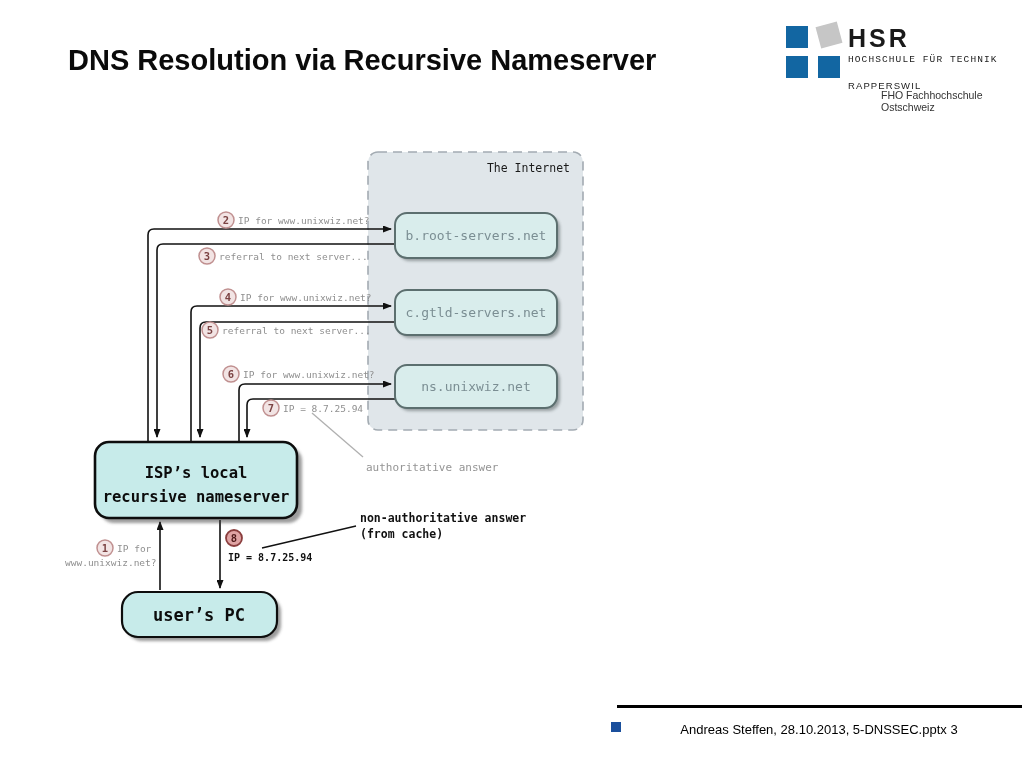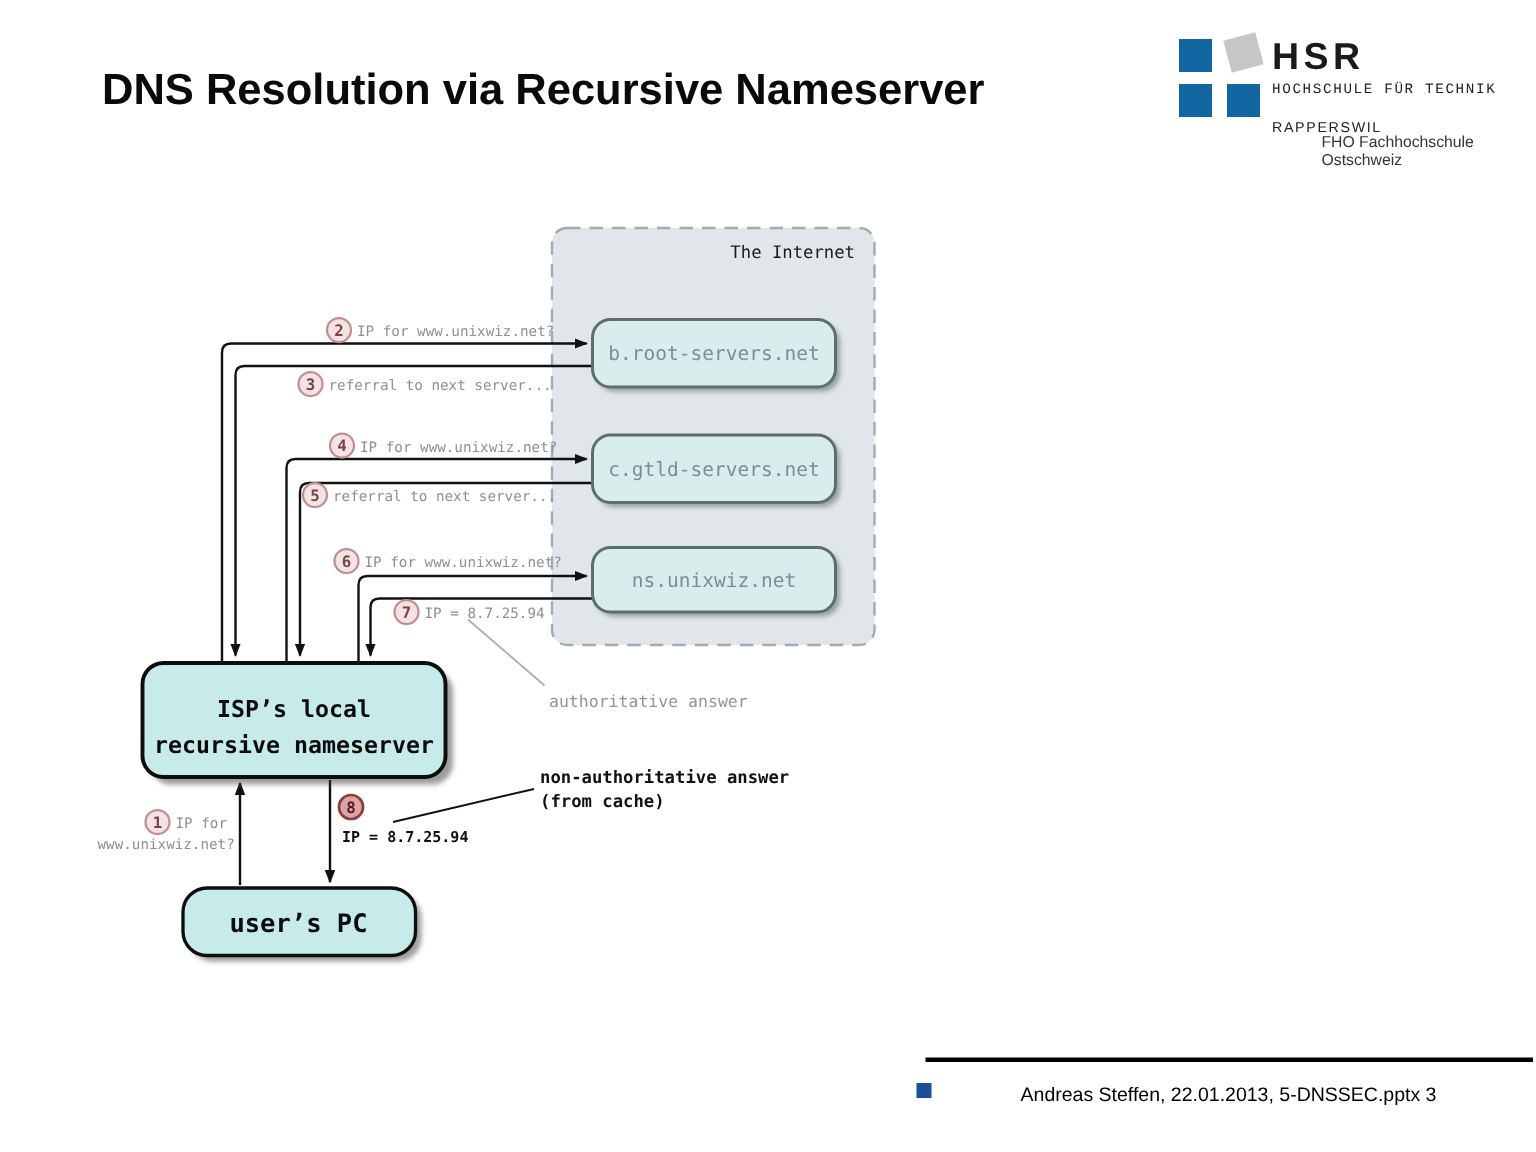--- a/index.html
+++ b/index.html
@@ -141,15 +141,15 @@
     <line x1="252" y1="273" x2="303" y2="317" stroke="#b0b0b0" stroke-width="1.3"></line>
     <text class="t-annot-gray" x="306" y="331">authoritative answer</text>
 
     <line x1="202" y1="408" x2="296" y2="386" stroke="#111" stroke-width="1.3"></line>
     <text class="t-annot-black" x="300" y="382">non-authoritative answer</text>
     <text class="t-annot-black" x="300" y="398">(from cache)</text>
   </svg>
 
   <div class="footer-line"></div>
   <div class="footer-sq" style="background:#1a4f9c"></div>
-  <div class="footer-credit">Andreas Steffen, 22.01.2013, 5-DNSSEC.pptx 3</div>
+  <div class="footer-credit">Andreas Steffen, 28.10.2013, 5-DNSSEC.pptx 3</div>
 
 </div>
 
 </body></html>

